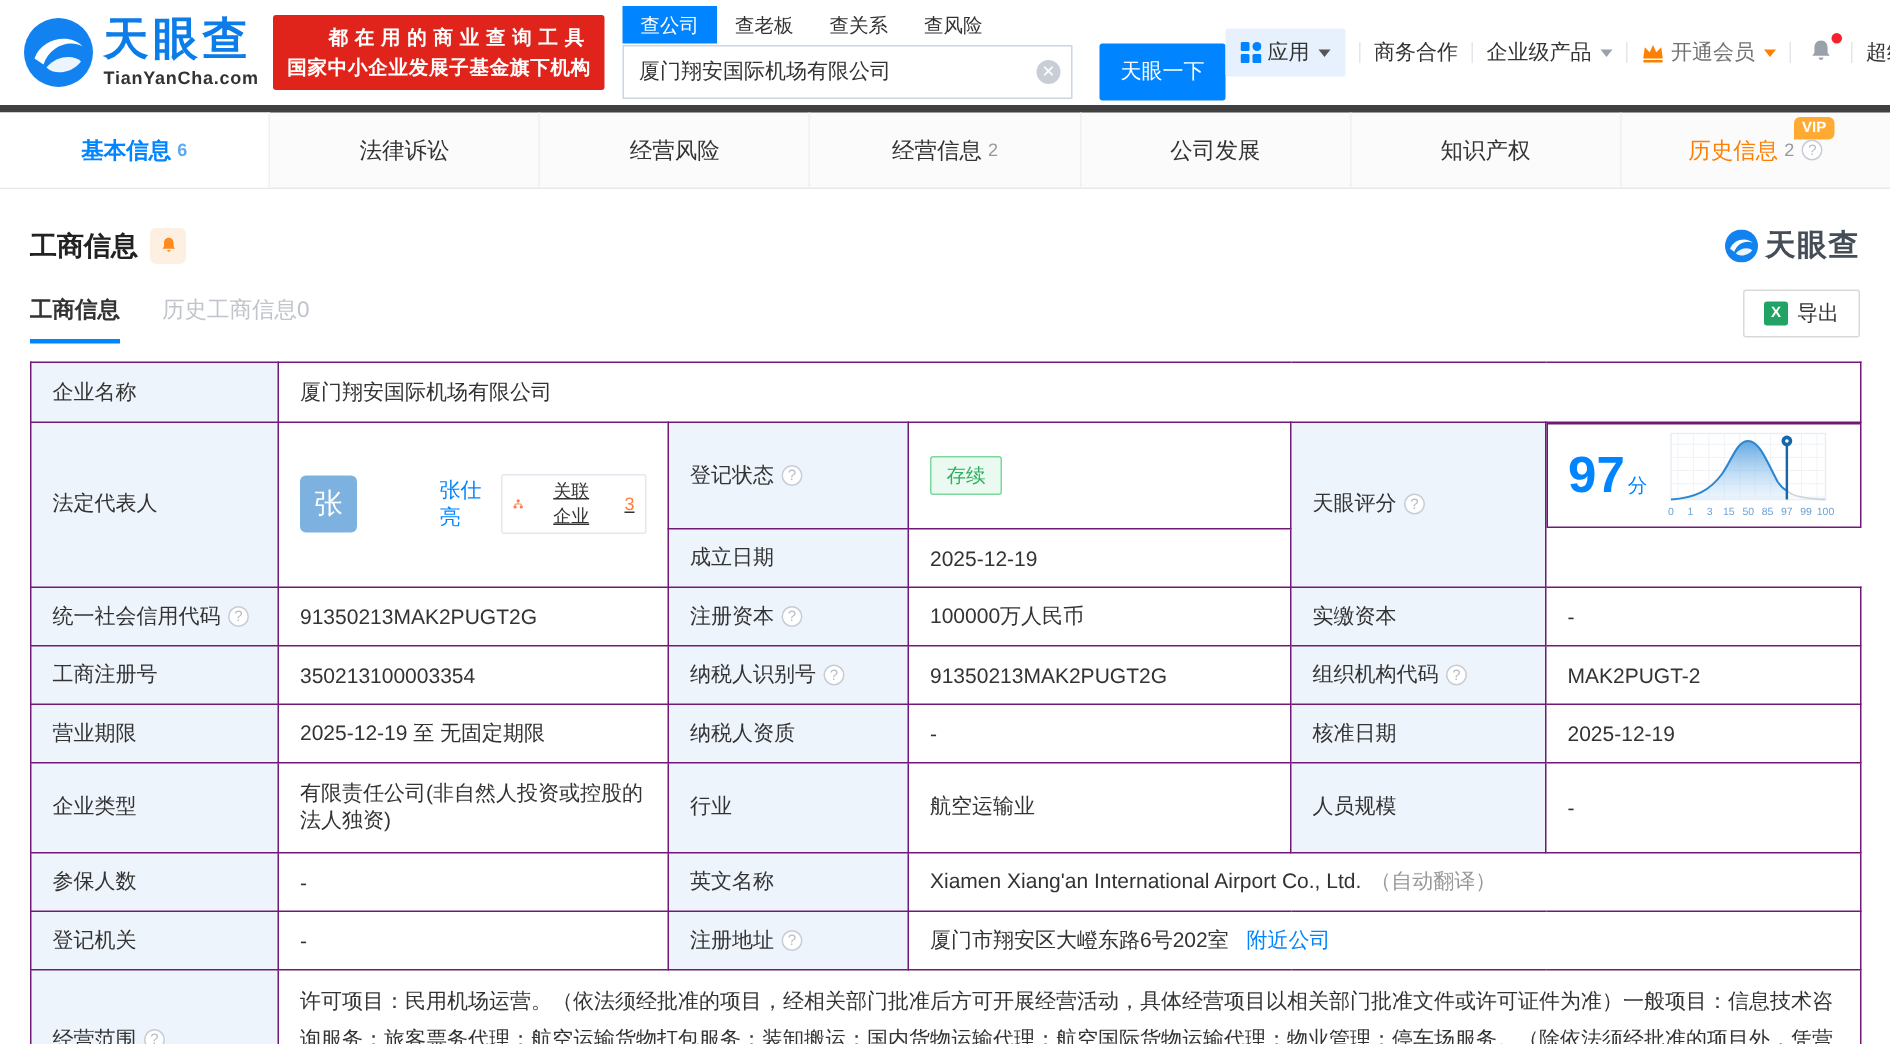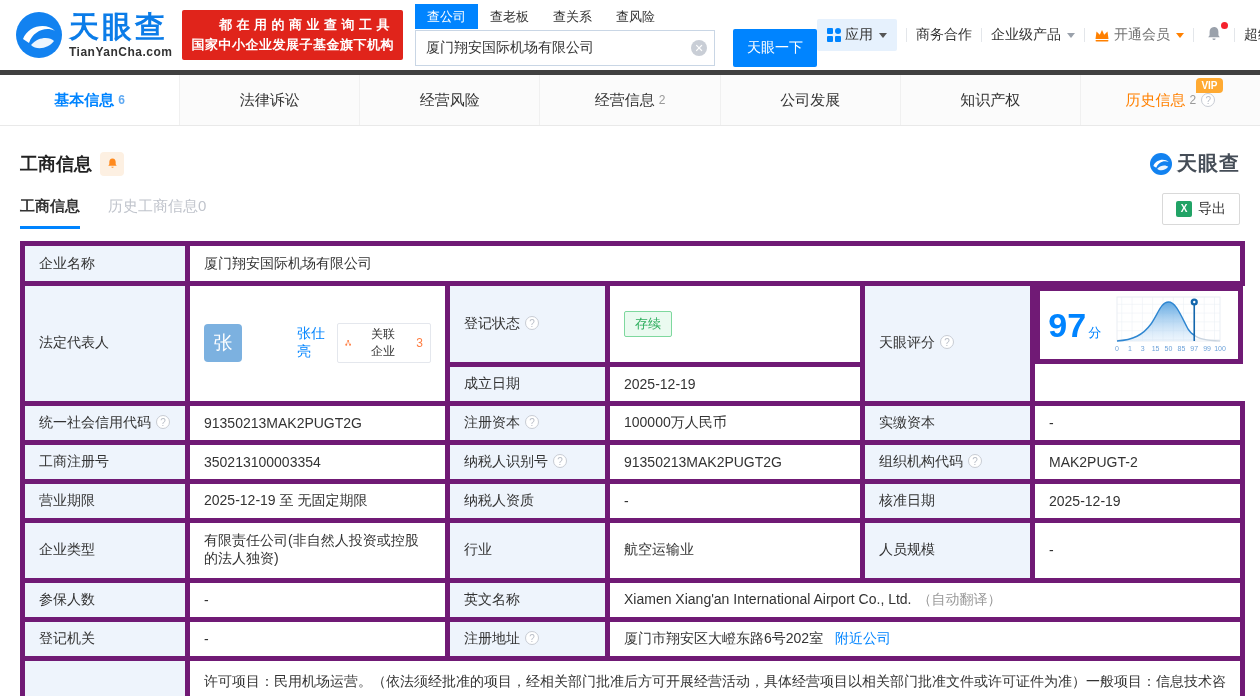--- a/index.html
+++ b/index.html
@@ -70,29 +70,29 @@
   .subtabs { display:flex; gap:28px; font-size:15px; }
   .subtab { padding-bottom:10px; cursor:pointer; color:#c0c4cc; }
   .subtab.active { color:#333; font-weight:600; border-bottom:3px solid #0084ff; }
   .export-btn { display:flex; align-items:center; gap:6px; border:1px solid #d9d9d9; border-radius:2px;
     background:#fff; padding:6px 13px; font-size:14px; color:#333; cursor:pointer; margin-bottom:4px; font-family:inherit; }
   .xls-icon { width:16px; height:16px; background:#21a366; border-radius:2px; color:#fff; font-size:10px;
     font-weight:bold; line-height:16px; text-align:center; }
 
   
   table.info { border-collapse:collapse; table-layout:fixed; width:1220px; margin:12px 20px 0; font-size:14px; }
-  .info td { border:5px solid #701a75; padding:8px 14px; vertical-align:middle; word-break:break-word; }
+  .info td { border:1px solid #701a75; padding:8px 14px; vertical-align:middle; word-break:break-word; }
   .info td.lbl { background:#eef4fc; color:#333; }
   .r40{height:40px} .r39{height:39px} .r60{height:60px} .r92{height:92px}
   .legal-cell { display:flex; align-items:center; gap:9px; }
   .avatar { width:38px; height:38px; border-radius:4px; background:#7cb1e0; color:#fff; font-size:19px;
     display:flex; align-items:center; justify-content:center; cursor:pointer; flex:none; }
   a.blue, .blue-link { color:#0084ff; text-decoration:none; cursor:pointer;margin-left:46px; }
   .rel-badge { display:inline-flex; align-items:center; gap:20px; border:1px solid #e4e7ed; border-radius:2px;
-    padding:2px 7px; font-size:12px; cursor:pointer; background:#fff; }
+    padding:2px 7px; font-size:12px; cursor:pointer; background:#fff;text-decoration:underline; }
   .rel-count { color:#ff7d41; }
   .status-badge { display:inline-block; background:#eafaf0; border:1px solid #7ed89e; color:#2fae5e;
     border-radius:2px; padding:2px 10px; font-size:13px; line-height:1.5; }
   .score-cell { display:flex; align-items:center; justify-content:center; gap:10px; padding:4px 6px !important; }
   .score-num { font-size:34px; font-weight:bold; color:#0084ff; line-height:1; }
   .score-unit { font-size:13px; color:#0084ff; margin-left:2px; }
   .score-chart text { font-size:7px; fill:#6fa3d9; text-anchor:middle; font-family:"Liberation Sans",sans-serif; }
   .note { color:#999; margin-left:6px; }
   .scope-text { line-height:1.85; }
   .dash { color:#333; }

